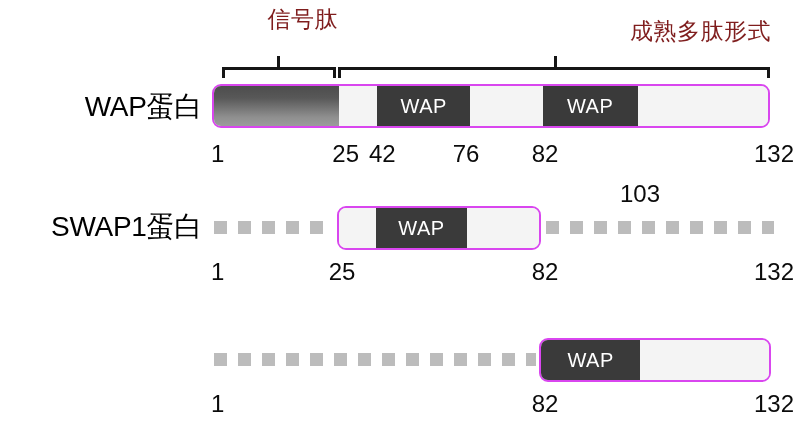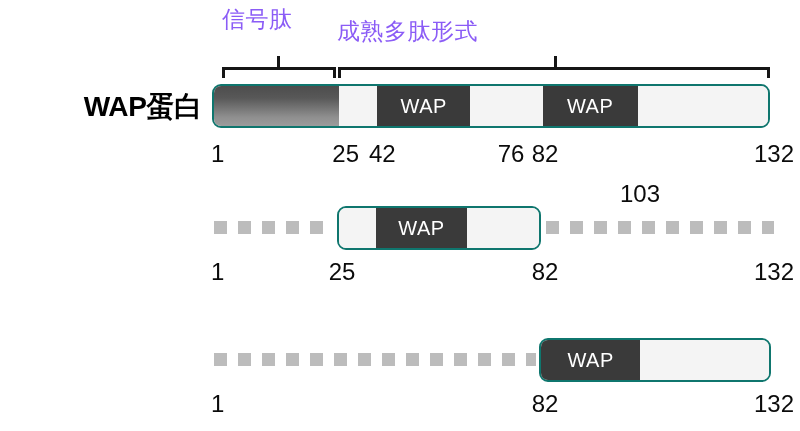--- a/index.html
+++ b/index.html
@@ -20,24 +20,24 @@
     left: 0; top: 0;
     width: 800px;
     height: 431px;
   }
 
   
   .section-label {
     position: absolute;
     font-size: 23px;
     font-weight: 500;
-    color: #8b5cf6;
+    color: #7f1d1d;
     white-space: nowrap;
     letter-spacing: 0.5px;
-    text-align: left;
+    text-align: right;
   }
   #label-signal-peptide {
     left: 222px;
     top: 4px;
     width: 116px;
   }
   #label-mature-peptide {
     left: 337px;
     top: 16px;
     width: 434px;
@@ -81,36 +81,36 @@
     left: 338px;
     top: 56px;
     width: 432px;
   }
   #bracket-mature-peptide .tick { left: 216px; }
 
   
   .protein-name {
     position: absolute;
     font-size: 28px;
-    font-weight: bold;
+    font-weight: normal;
     color: #000;
     white-space: nowrap;
     text-align: right;
     right: 598px;       
     letter-spacing: -0.3px;
   }
   #name-wap    { top: 88px; }
   #name-swap1  { top: 208px; }
   #name-swap2  { top: 340px; }
 
   
   .bar-track {
     position: absolute;
     height: 44px;
-    border: 2px solid #0f766e;
+    border: 2px solid #d946ef;
     border-radius: 9px;
     background: #f4f4f4;
     box-sizing: border-box;
     overflow: hidden;
     display: flex;
   }
   .seg {
     height: 100%;
     box-sizing: border-box;
     display: flex;
@@ -184,25 +184,26 @@
     <div class="seg light" style="width:6.9%"></div>
     <div class="seg dark" style="width:16.7%">WAP</div>
     <div class="seg light" style="width:13.1%"></div>
     <div class="seg dark" style="width:17.2%">WAP</div>
     <div class="seg light" style="width:23.5%"></div>
   </div>
 
   <div class="num anchor-left" style="left:211px; top:140px;">1</div>
   <div class="num anchor-right" style="left:359px; top:140px;">25</div>
   <div class="num anchor-left" style="left:369px; top:140px;">42</div>
-  <div class="num anchor-center" style="left:466px; top:140px;margin-left:45px;">76</div>
+  <div class="num anchor-center" style="left:466px; top:140px;">76</div>
   <div class="num anchor-center" style="left:545px; top:140px;">82</div>
   <div class="num anchor-center" style="left:640px; top:140px;margin-top:40px;">103</div>
   <div class="num anchor-right" style="left:794px; top:140px;">132</div>
 
+  <div class="protein-name" id="name-swap1">SWAP1蛋白</div>
 
   <div class="dash-line" id="dash-swap1-left"></div>
   <div class="dash-line" id="dash-swap1-right"></div>
 
   <div class="bar-track" id="bar-swap1">
     <div class="seg light" style="width:18.5%"></div>
     <div class="seg dark" style="width:45.5%">WAP</div>
     <div class="seg light" style="width:36.0%"></div>
   </div>
 

